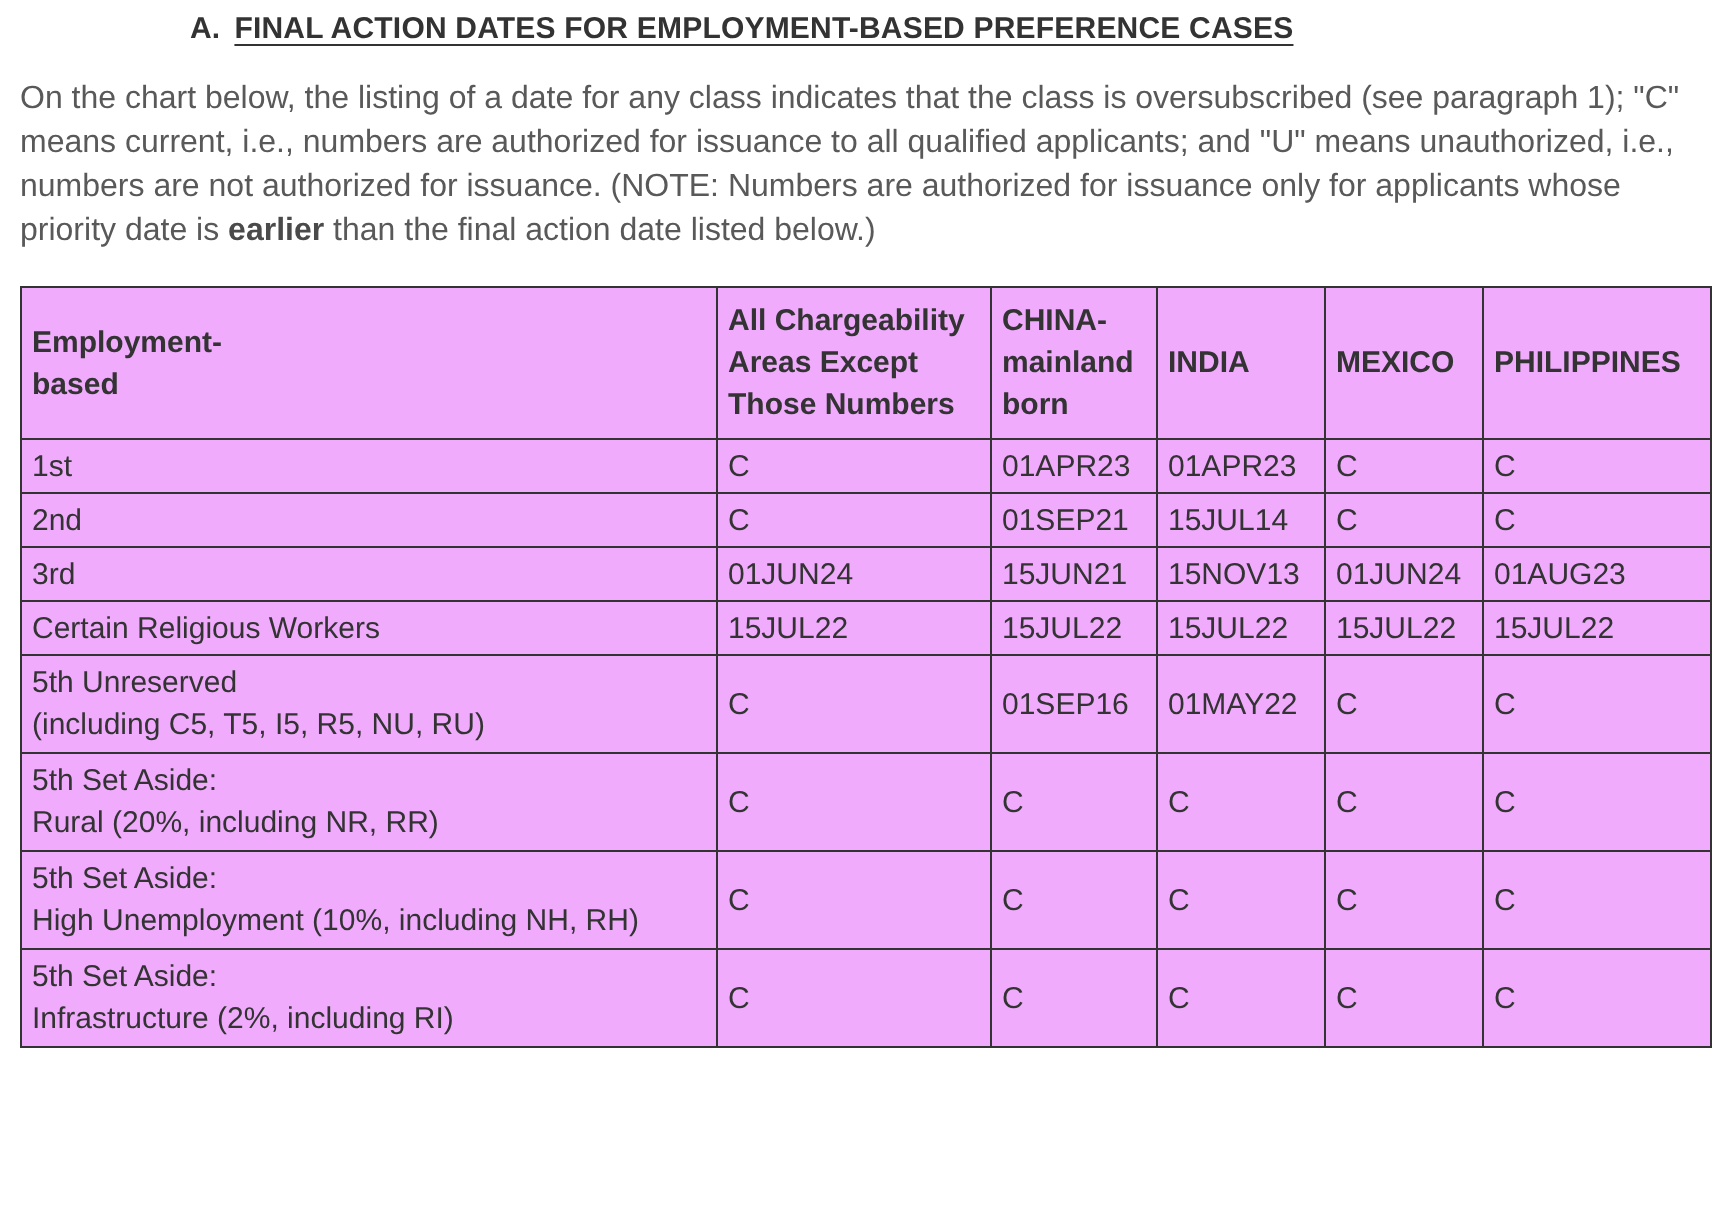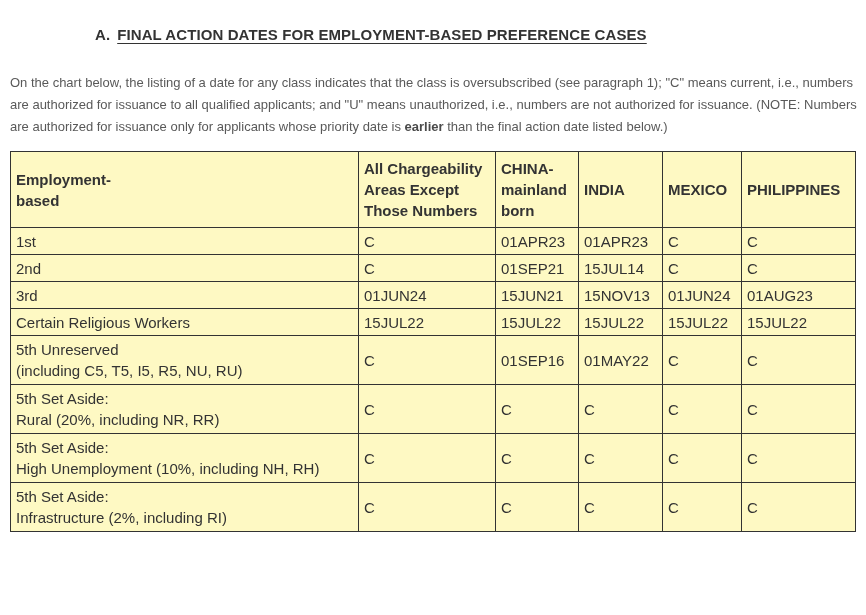--- a/index.html
+++ b/index.html
@@ -8,54 +8,54 @@
     background: #ffffff;
   }
   body {
     width: 866px;
     height: 615px;
     font-family: "Liberation Sans", sans-serif;
     color: #333333;
     overflow: hidden;
   }
   .page {
-    padding: 24px 11px 0 10px;
+    padding: 4px 11px 0 10px;
     box-sizing: border-box;
   }
   .heading {
     margin: 2px 0 0 85px;
     font-size: 15px;
     font-weight: bold;
     color: #333333;
     letter-spacing: 0.1px;
   }
   .heading .prefix {
     margin-right: 7px;
   }
   .heading .title-text {
     text-decoration: underline;
     text-underline-offset: 3px;
   }
   .intro {
-    margin-top: 29px;
-    font-size: 13px;
+    margin-top: 16px;
+    font-size: 16px;
     line-height: 22px;
     color: #595959;
     width: 848px;
   }
   .intro strong {
     font-weight: bold;
     color: #4a4a4a;
   }
   table.fad {
     border-collapse: collapse;
     table-layout: fixed;
     width: 845px;
     margin-top: 7px;
-    background: #fef9c3;
+    background: #f0abfc;
   }
   table.fad th,
   table.fad td {
     border: 1px solid #333333;
     padding: 2px 4px 2px 5px;
     font-size: 15px;
     color: #333333;
     text-align: left;
     vertical-align: middle;
     overflow: hidden;

